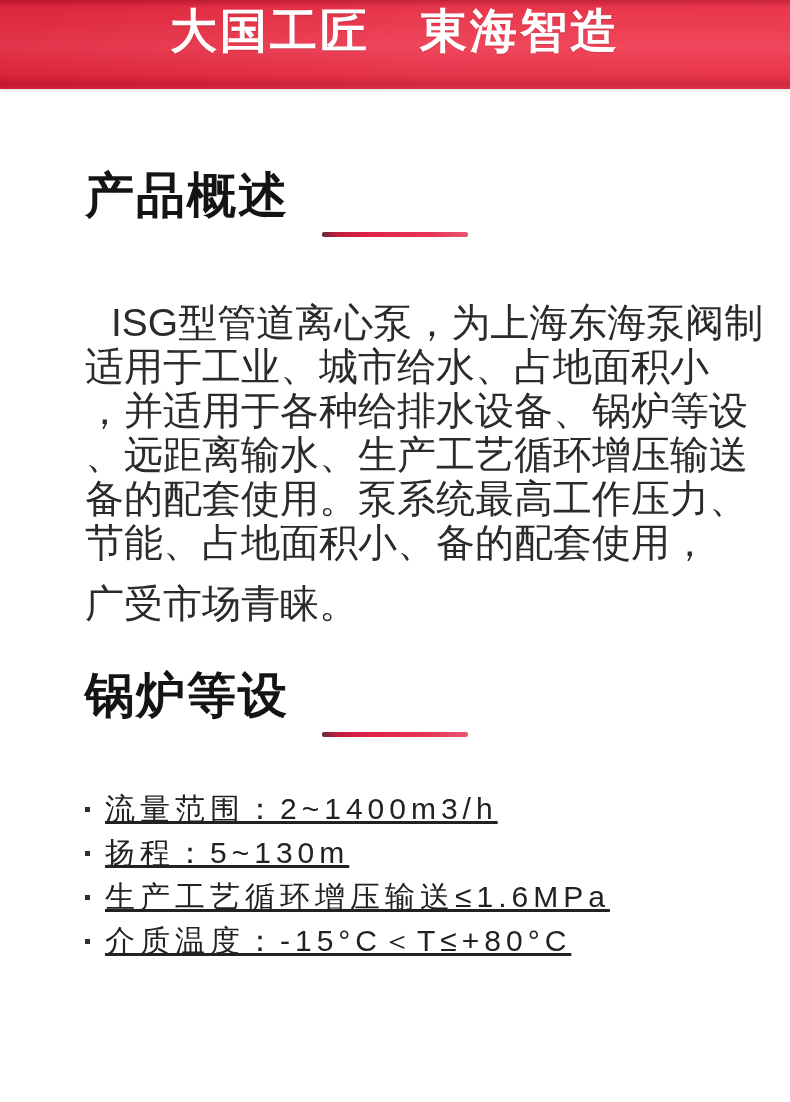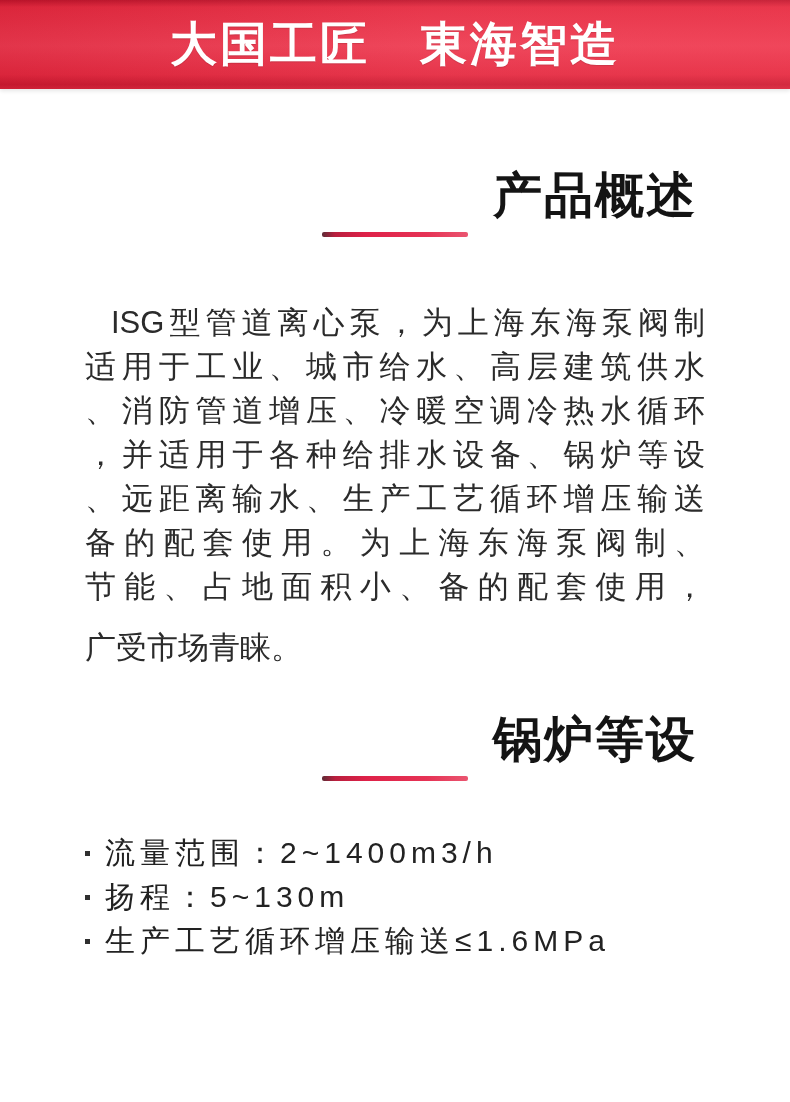--- a/index.html
+++ b/index.html
@@ -6,58 +6,58 @@
   .page{
     position:relative;
     width:790px;height:1102px;
     background:#ffffff;
     font-family:"Liberation Sans","DejaVu Sans",sans-serif;
     overflow:hidden;
   }
   
   .banner{
     height:89px;
-    display:flex;align-items:center;justify-content:center;
+    display:flex;align-items:flex-start;justify-content:center;
     background:
       linear-gradient(90deg, rgba(120,0,16,0.10) 0%, rgba(255,255,255,0.06) 55%, rgba(255,150,160,0.12) 100%),
       linear-gradient(180deg, #c0152c 0%, #e62a40 8%, #ee3b51 52%, #e52940 84%, #cd1b32 95%, #d8243b 100%);
     box-shadow:0 2px 4px rgba(0,0,0,0.10);
   }
   .banner-title{
     margin:0;
     color:#ffffff;
     font-size:47px;
     font-weight:bold;
     letter-spacing:3px;
     text-shadow:0 1px 1px rgba(0,0,0,0.12);
     white-space:nowrap;
   }
   
   .content{padding:0 85px;}
   .section-overview{margin-top:77px;}
   .section-conditions{margin-top:40px;}
   .sec-title{
-    margin:8px;
+    margin:0;
     font-size:49px;
     line-height:58px;
     font-weight:bold;
     color:#141414;
-    text-align:right;
+    text-align:left;
     letter-spacing:2px;
   }
   .sec-underline{
     width:146px;height:5px;
     margin:8px auto 0;
     border-radius:2px;
     background:linear-gradient(90deg,#5f2b36 0%,#b91f3e 9%,#de2148 30%,#e63355 72%,#ea5570 100%);
   }
   
   .paragraph{margin-top:64px;}
   .pline{
-    font-size:31px;
+    font-size:39px;
     line-height:44px;
     color:#2b2b2b;
     text-align:justify;
     text-align-last:justify;
     white-space:nowrap;
   }
   .pline.first{text-indent:26px;}
   .pline.last{text-align-last:left;white-space:normal;margin-top:17px;}
   
   .cond-list{
@@ -74,43 +74,43 @@
   .bullet{
     flex:0 0 auto;
     width:5px;height:5px;
     background:#2f2f2f;
     margin-right:15px;
   }
   .cond-text{
     font-size:30px;
     letter-spacing:5px;
     white-space:nowrap;
+    text-decoration:underline;
   }
 </style>
 </head>
 <body>
 
 <div class="page">
 
   <header class="banner">
     <h1 class="banner-title">大国工匠　東海智造</h1>
   </header>
 
   <main class="content">
 
     <section class="section-overview">
       <h2 class="sec-title">产品概述</h2>
       <div class="sec-underline"></div>
       <div class="paragraph" id="overview-paragraph">
           <div class="pline first">ISG型管道离心泵，为上海东海泵阀制</div>
-          <div class="pline">适用于工业、城市给水、高层建筑供水</div>
-          <div class="pline">、消防管道增压、冷暖空调冷热水循环</div>
+          <div class="pline">适用于工业、城市给水、占地面积小</div>
           <div class="pline">，并适用于各种给排水设备、锅炉等设</div>
           <div class="pline">、远距离输水、生产工艺循环增压输送</div>
-          <div class="pline">备的配套使用。为上海东海泵阀制、</div>
+          <div class="pline">备的配套使用。泵系统最高工作压力、</div>
           <div class="pline">节能、占地面积小、备的配套使用，</div>
           <div class="pline last">广受市场青睐。</div>
         </div>
     </section>
 
     <section class="section-conditions">
       <h2 class="sec-title">锅炉等设</h2>
       <div class="sec-underline"></div>
       <ul class="cond-list" id="conditions-list">
           <li class="cond-item">
@@ -118,17 +118,21 @@
             <span class="cond-text">流量范围：2~1400m3/h</span>
           </li>
           <li class="cond-item">
             <span class="bullet"></span>
             <span class="cond-text">扬程：5~130m</span>
           </li>
           <li class="cond-item">
             <span class="bullet"></span>
             <span class="cond-text">生产工艺循环增压输送≤1.6MPa</span>
           </li>
+          <li class="cond-item">
+            <span class="bullet"></span>
+            <span class="cond-text">介质温度：-15°C＜T≤+80°C</span>
+          </li>
         </ul>
     </section>
 
   </main>
 </div>
 
 </body></html>

